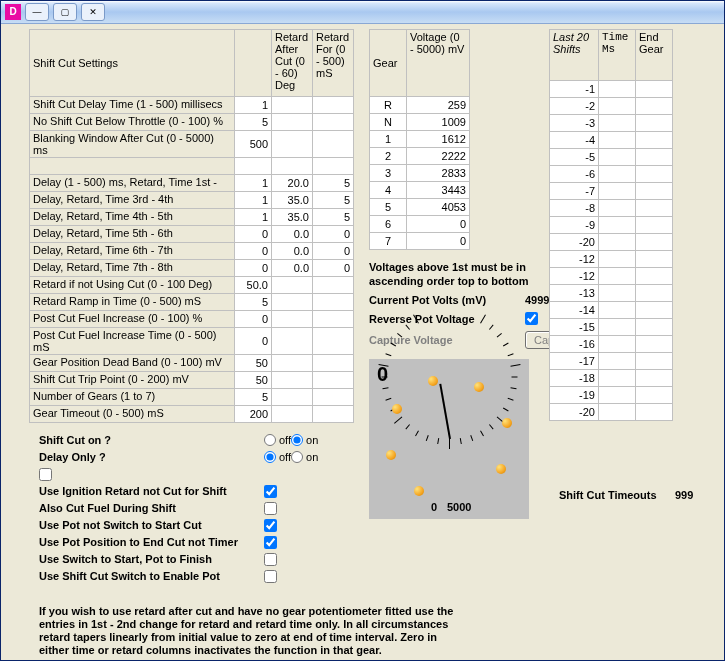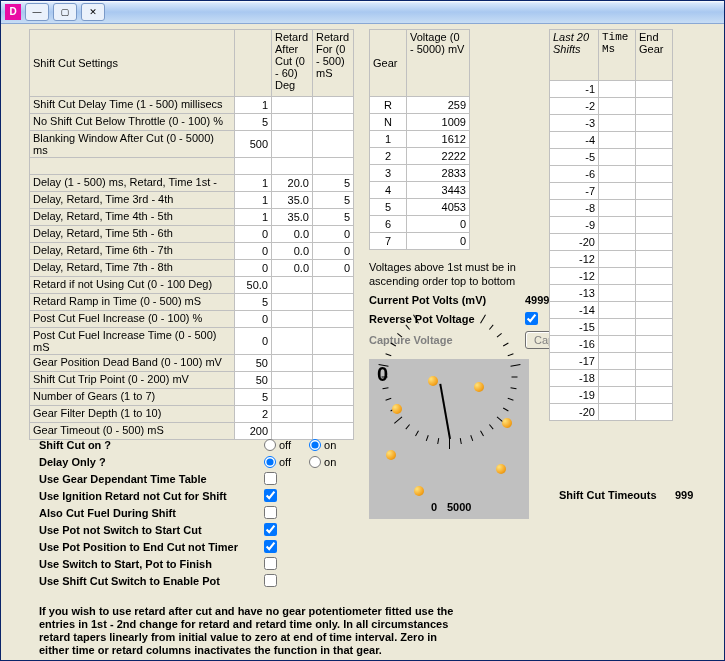--- a/index.html
+++ b/index.html
@@ -68,31 +68,31 @@
   .spacer-row td, .spacer-row th { background:#ece9d8; border-left:1px solid #c0c0c0; border-right:1px solid #c0c0c0;}
   .section {
     position: absolute;
   }
   .opts {
     position:absolute;
     left: 30px;
     top: 405px;
     font-size: 11px;
   }
-  .optrow { display:flex; align-items:flex-end; height:17px; }
+  .optrow { display:flex; align-items:flex-start; height:17px; }
   .optlabel { width: 225px; font-weight:bold; }
-  .radios { display:flex; gap:18px; font-weight:normal;}
+  .radios { display:flex; gap:0; font-weight:normal;}
   .radios label { display:flex; align-items:center; gap:3px; }
   input[type=radio]{ margin:0; width:12px;height:12px;}
   input[type=checkbox]{ margin:0; width:13px;height:13px;}
   .note {
     position:absolute; left:30px; top:576px; width: 430px;
     font-weight:bold; font-size:11px; line-height:13px;
   }
-  .gear-note { font-weight:normal; width:180px; line-height:14px;}
+  .gear-note { font-weight:bold; width:180px; line-height:14px;}
   .kv { display:flex; align-items:center; margin-top:6px; gap:6px;}
   .kv .k { font-weight:bold; width:150px;}
   .kv .v { font-weight:bold;}
   .kv.dis .k, .kv.dis .v, .kv.dis button { color:#808080;}
   .btn {
     background:#ece9d8; border:1px solid #707070; border-radius:3px;
     padding:2px 8px; font-size:11px;
     box-shadow: inset 1px 1px 0 #fff;
     cursor: default;
   }
@@ -244,26 +244,20 @@
             </tr>
             <tr>
               <th>Shift Cut Trip Point (0 - 200) mV</th>
               <td class="num">50</td>
               <td class="num"></td>
               <td class="num"></td>
             </tr>
             <tr>
               <th>Number of Gears (1 to 7)</th>
               <td class="num">5</td>
-              <td class="num"></td>
-              <td class="num"></td>
-            </tr>
-            <tr>
-              <th>Gear Filter Depth (1 to 10)</th>
-              <td class="num">2</td>
               <td class="num"></td>
               <td class="num"></td>
             </tr>
             <tr>
               <th>Gear Timeout (0 - 500) mS</th>
               <td class="num">200</td>
               <td class="num"></td>
               <td class="num"></td>
             </tr>
           </tbody>
@@ -518,21 +512,20 @@
               <span>off</span>
             </label>
           <label>
               <input type="radio" name="do" style=""> 
               <span>on</span>
             </label>
         </span>
       </div>
       <div id="check-rows">
           <div class="optrow">
-            <span class="optlabel">Use Gear Dependant Time Table</span>
             <input type="checkbox" style="">
           </div>
           <div class="optrow">
             <span class="optlabel">Use Ignition Retard not Cut for Shift</span>
             <input type="checkbox" checked="" style="">
           </div>
           <div class="optrow">
             <span class="optlabel">Also Cut Fuel During Shift</span>
             <input type="checkbox" style="">
           </div>

